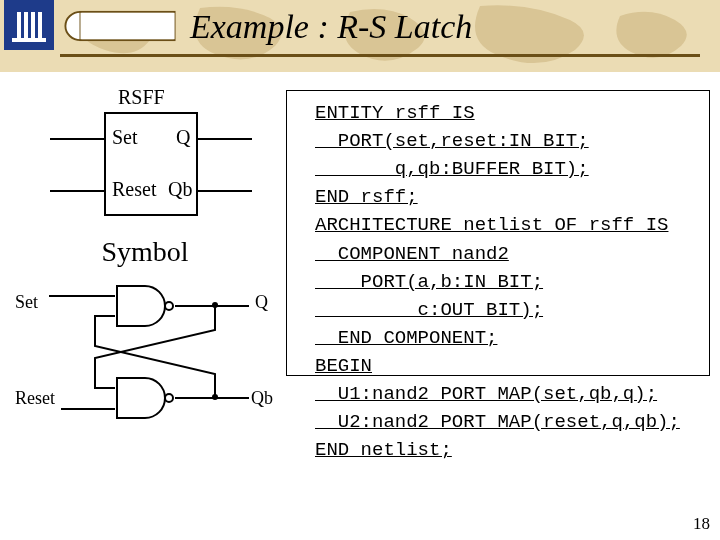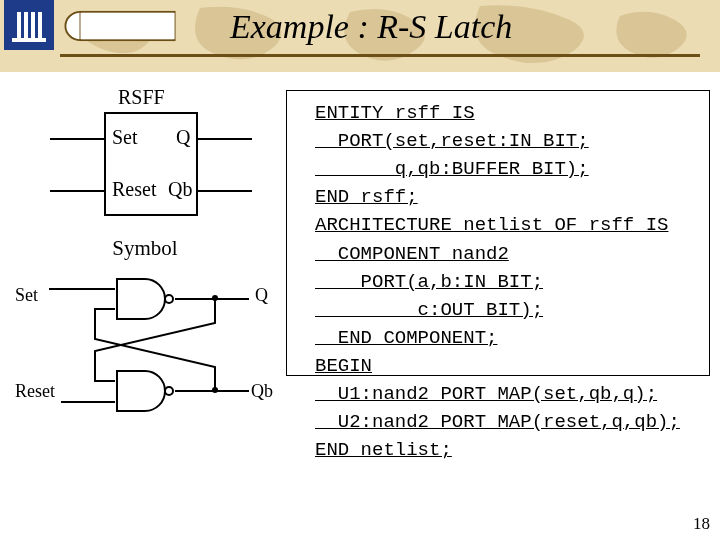--- a/index.html
+++ b/index.html
@@ -9,38 +9,38 @@
   .bgmap { position: absolute; left: 0; top: 0; width: 720px; height: 72px; background: #e8d7a8; opacity: 0.85; z-index: 0; }
   .bgmap svg { position: absolute; left: 0; top: 0; }
 
   .logo { position: absolute; left: 4px; top: 0; width: 50px; height: 50px; background: #1e3b8a; z-index: 2; display: flex; align-items: center; justify-content: center; }
   .logo-inner { display: flex; gap: 3px; }
   .logo-pillar { width: 4px; height: 26px; background: #fff; }
   .logo-base { position: absolute; bottom: 8px; left: 8px; right: 8px; height: 4px; background: #fff; }
 
   .title-wrap { position: absolute; left: 60px; top: 8px; width: 640px; height: 50px; z-index: 3; }
   .title-deco { position: absolute; left: 0; top: 2px; width: 120px; height: 32px; }
-  .title-text { position: absolute; left: 130px; top: 0; font-style: italic; font-size: 34px; color: #000; white-space: nowrap; margin-left: 40px; }
+  .title-text { position: absolute; left: 130px; top: 0; font-style: italic; font-size: 34px; color: #000; white-space: nowrap; }
   .title-underline { position: absolute; left: 0; top: 46px; width: 640px; height: 3px; background: #6b4f17; }
 
   .leftcol { position: absolute; left: 10px; top: 90px; width: 270px; }
   .symbolbox { position: relative; width: 210px; margin: 0 auto; }
   .symlabel { font-size: 20px; }
   .rsff-label { position: absolute; left: 78px; top: -4px; font-weight: normal; }
   .sym-rect { position: absolute; left: 64px; top: 22px; width: 94px; height: 104px; border: 2px solid #000; background: #fff; }
   .sym-wire-l1 { position: absolute; left: 10px; top: 48px; width: 54px; height: 2px; background: #000; }
   .sym-wire-l2 { position: absolute; left: 10px; top: 100px; width: 54px; height: 2px; background: #000; }
   .sym-wire-r1 { position: absolute; left: 158px; top: 48px; width: 54px; height: 2px; background: #000; }
   .sym-wire-r2 { position: absolute; left: 158px; top: 100px; width: 54px; height: 2px; background: #000; }
   .sym-set { position: absolute; left: 72px; top: 36px; }
   .sym-reset { position: absolute; left: 72px; top: 88px; }
   .sym-q { position: absolute; left: 136px; top: 36px; }
   .sym-qb { position: absolute; left: 128px; top: 88px; }
 
-  .caption { text-align: center; font-size: 21px; margin-top: 6px; }
+  .caption { text-align: center; font-size: 28px; margin-top: 6px; }
 
   .schem { position: relative; width: 260px; height: 150px; margin: 10px auto 0; }
   .sch-label { font-size: 18px; position: absolute; }
   .gate { position: absolute; width: 60px; height: 40px; }
   .gate svg { display: block; }
   .wire { position: absolute; background: #000; }
 
   .codebox { position: absolute; left: 286px; top: 90px; width: 424px; height: 286px; border: 1.5px solid #000; background: #fff; padding: 8px 28px; text-decoration: underline; }
   .codebox pre { font-family: "Courier New", monospace; font-size: 19px; line-height: 1.48; white-space: pre; }
 

